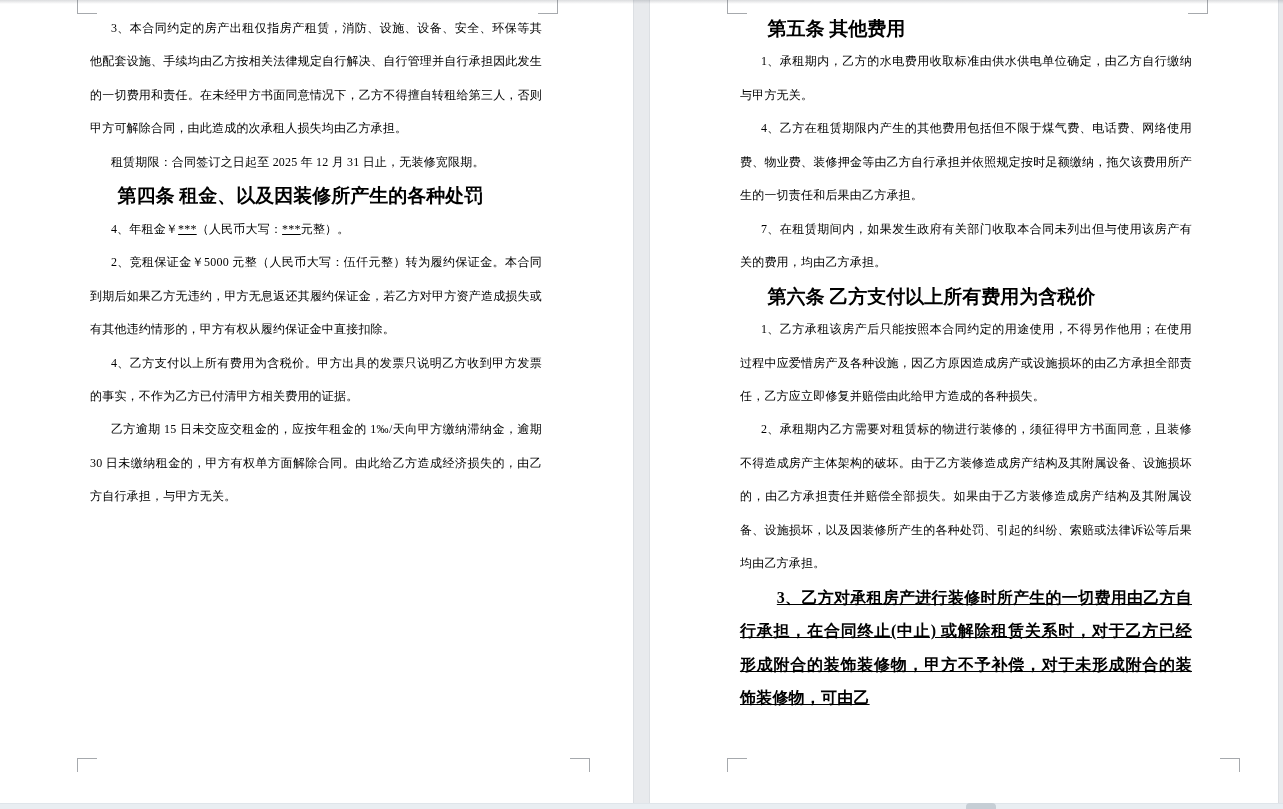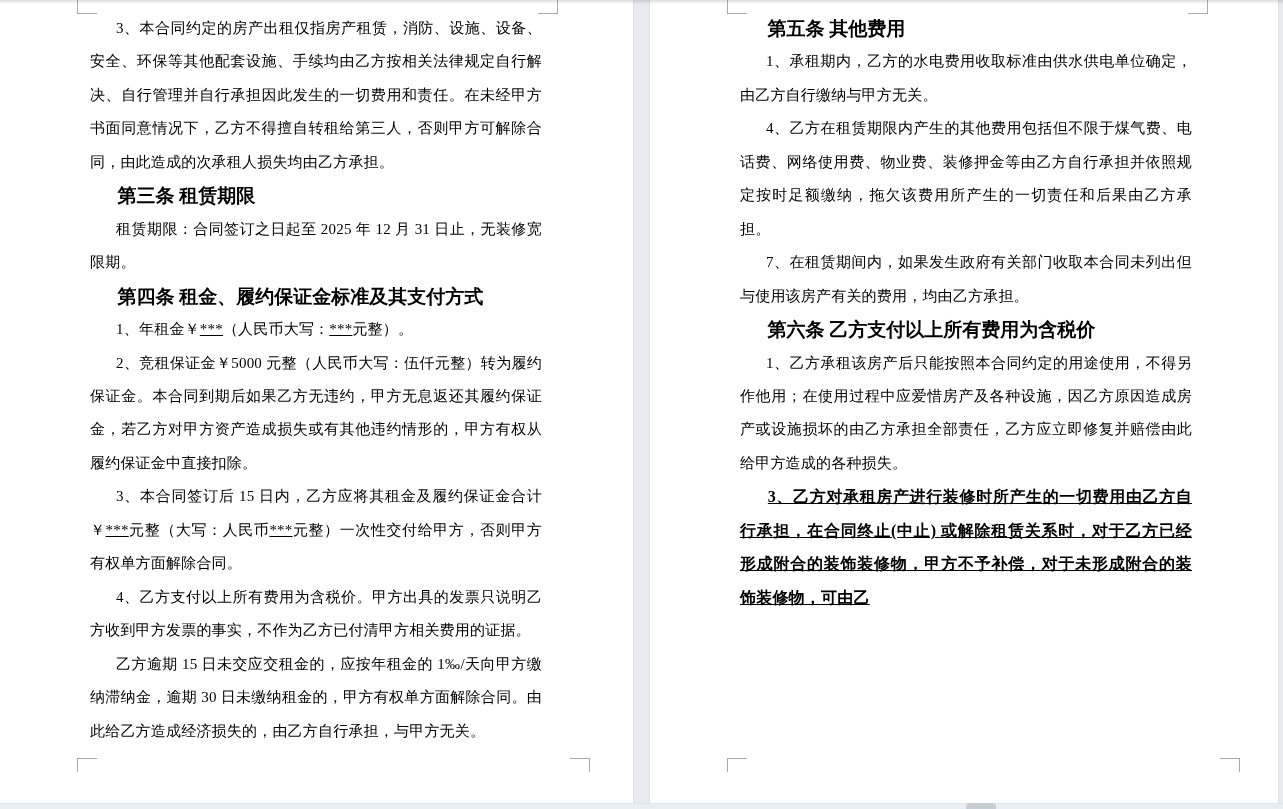--- a/index.html
+++ b/index.html
@@ -43,39 +43,39 @@
   .cmark.tr { left: 538px; top: 0;     border-right: 1px solid #a6a9ad; border-bottom: 1px solid #a6a9ad; }
   .cmark.bl { left: 77px;  top: 758px; border-left: 1px solid #a6a9ad;  border-top: 1px solid #a6a9ad; }
   .cmark.br { left: 570px; top: 758px; border-right: 1px solid #a6a9ad; border-top: 1px solid #a6a9ad; }
 
   .text-area {
     position: absolute; left: 90px; top: 12px; width: 452px;
     color: #000000;
   }
   .para {
     margin: 0;
-    font-size: 15px;
+    font-size: 12px;
     line-height: 33.45px;
     text-align: justify;
     text-justify: inter-character;
     text-indent: 1.74em;
     letter-spacing: 0.2px;
     color: #000000;
   }
   .para.heading {
     font-size: 19px;
     font-weight: bold;
     text-indent: 1.45em;
     letter-spacing: 0;
   }
   .para.emphasis {
     font-size: 16px;
     font-weight: bold;
   }
-  .para.emphasis span { text-decoration: underline; }
+  .para.emphasis span { text-decoration: underline; margin-left: 9px; }
   .u { text-decoration: underline; }
 
   
   .bottom-bar {
     position: absolute; left: 0; right: 0; bottom: 0; height: 5px;
     background: #e9eef2;
     border-top: 1px solid #dfe5ea;
     box-sizing: content-box;
   }
   .scroll-thumb {
@@ -89,45 +89,44 @@
 
 <div class="stage">
 
   <div class="page page-1">
     <span class="cmark tl"></span>
     <span class="cmark tr"></span>
     <span class="cmark bl"></span>
     <span class="cmark br"></span>
     <div class="text-area">
         <p class="para body"><span>3、本合同约定的房产出租仅指房产租赁，消防、设施、设备、安全、环保等其他配套设施、手续均由乙方按相关法律规定自行解决、自行管理并自行承担因此发生的一切费用和责任。在未经甲方书面同意情况下，乙方不得擅自转租给第三人，否则甲方可解除合同，由此造成的次承租人损失均由乙方承担。</span></p>
-        <p class="para heading"><span>第三条 租赁期限</span></p>
         <p class="para body"><span>租赁期限：合同签订之日起至 2025 年 12 月 31 日止，无装修宽限期。</span></p>
-        <p class="para heading"><span>第四条 租金、履约保证金标准及其支付方式</span></p>
-        <p class="para body"><span>1、年租金￥</span><span class="u">***</span><span>（人民币大写：</span><span class="u">***</span><span>元整）。</span></p>
+        <p class="para heading"><span>第四条 租金、以及因装修所产生的各种处罚</span></p>
+        <p class="para body"><span>4、年租金￥</span><span class="u">***</span><span>（人民币大写：</span><span class="u">***</span><span>元整）。</span></p>
         <p class="para body"><span>2、竞租保证金￥5000 元整（人民币大写：伍仟元整）转为履约保证金。本合同到期后如果乙方无违约，甲方无息返还其履约保证金，若乙方对甲方资产造成损失或有其他违约情形的，甲方有权从履约保证金中直接扣除。</span></p>
-        <p class="para body"><span>3、本合同签订后 15 日内，乙方应将其租金及履约保证金合计￥</span><span class="u">***</span><span>元整（大写：人民币</span><span class="u">***</span><span>元整）一次性交付给甲方，否则甲方有权单方面解除合同。</span></p>
         <p class="para body"><span>4、乙方支付以上所有费用为含税价。甲方出具的发票只说明乙方收到甲方发票的事实，不作为乙方已付清甲方相关费用的证据。</span></p>
         <p class="para body"><span>乙方逾期 15 日未交应交租金的，应按年租金的 1‰/天向甲方缴纳滞纳金，逾期 30 日未缴纳租金的，甲方有权单方面解除合同。由此给乙方造成经济损失的，由乙方自行承担，与甲方无关。</span></p>
       </div>
   </div>
 
   <div class="page-gap"></div>
 
   <div class="page page-2">
     <span class="cmark tl"></span>
     <span class="cmark tr"></span>
     <span class="cmark bl"></span>
     <span class="cmark br"></span>
     <div class="text-area">
         <p class="para heading"><span>第五条 其他费用</span></p>
         <p class="para body"><span>1、承租期内，乙方的水电费用收取标准由供水供电单位确定，由乙方自行缴纳与甲方无关。</span></p>
         <p class="para body"><span>4、乙方在租赁期限内产生的其他费用包括但不限于煤气费、电话费、网络使用费、物业费、装修押金等由乙方自行承担并依照规定按时足额缴纳，拖欠该费用所产生的一切责任和后果由乙方承担。</span></p>
         <p class="para body"><span>7、在租赁期间内，如果发生政府有关部门收取本合同未列出但与使用该房产有关的费用，均由乙方承担。</span></p>
         <p class="para heading"><span>第六条 乙方支付以上所有费用为含税价</span></p>
         <p class="para body"><span>1、乙方承租该房产后只能按照本合同约定的用途使用，不得另作他用；在使用过程中应爱惜房产及各种设施，因乙方原因造成房产或设施损坏的由乙方承担全部责任，乙方应立即修复并赔偿由此给甲方造成的各种损失。</span></p>
+        <p class="para body"><span>2、承租期内乙方需要对租赁标的物进行装修的，须征得甲方书面同意，且装修不得造成房产主体架构的破坏。由于乙方装修造成房产结构及其附属设备、设施损坏的，由乙方承担责任并赔偿全部损失。如果由于乙方装修造成房产结构及其附属设备、设施损坏，以及因装修所产生的各种处罚、引起的纠纷、索赔或法律诉讼等后果均由乙方承担。</span></p>
         <p class="para emphasis"><span class="u">3、乙方对承租房产进行装修时所产生的一切费用由乙方自行承担，在合同终止(中止) 或解除租赁关系时，对于乙方已经形成附合的装饰装修物，甲方不予补偿，对于未形成附合的装饰装修物，可由乙</span></p>
       </div>
   </div>
 
   <div class="right-edge"></div>
   <div class="top-shade"></div>
 
   <div class="bottom-bar">
     <div class="scroll-thumb"></div>
   </div>

